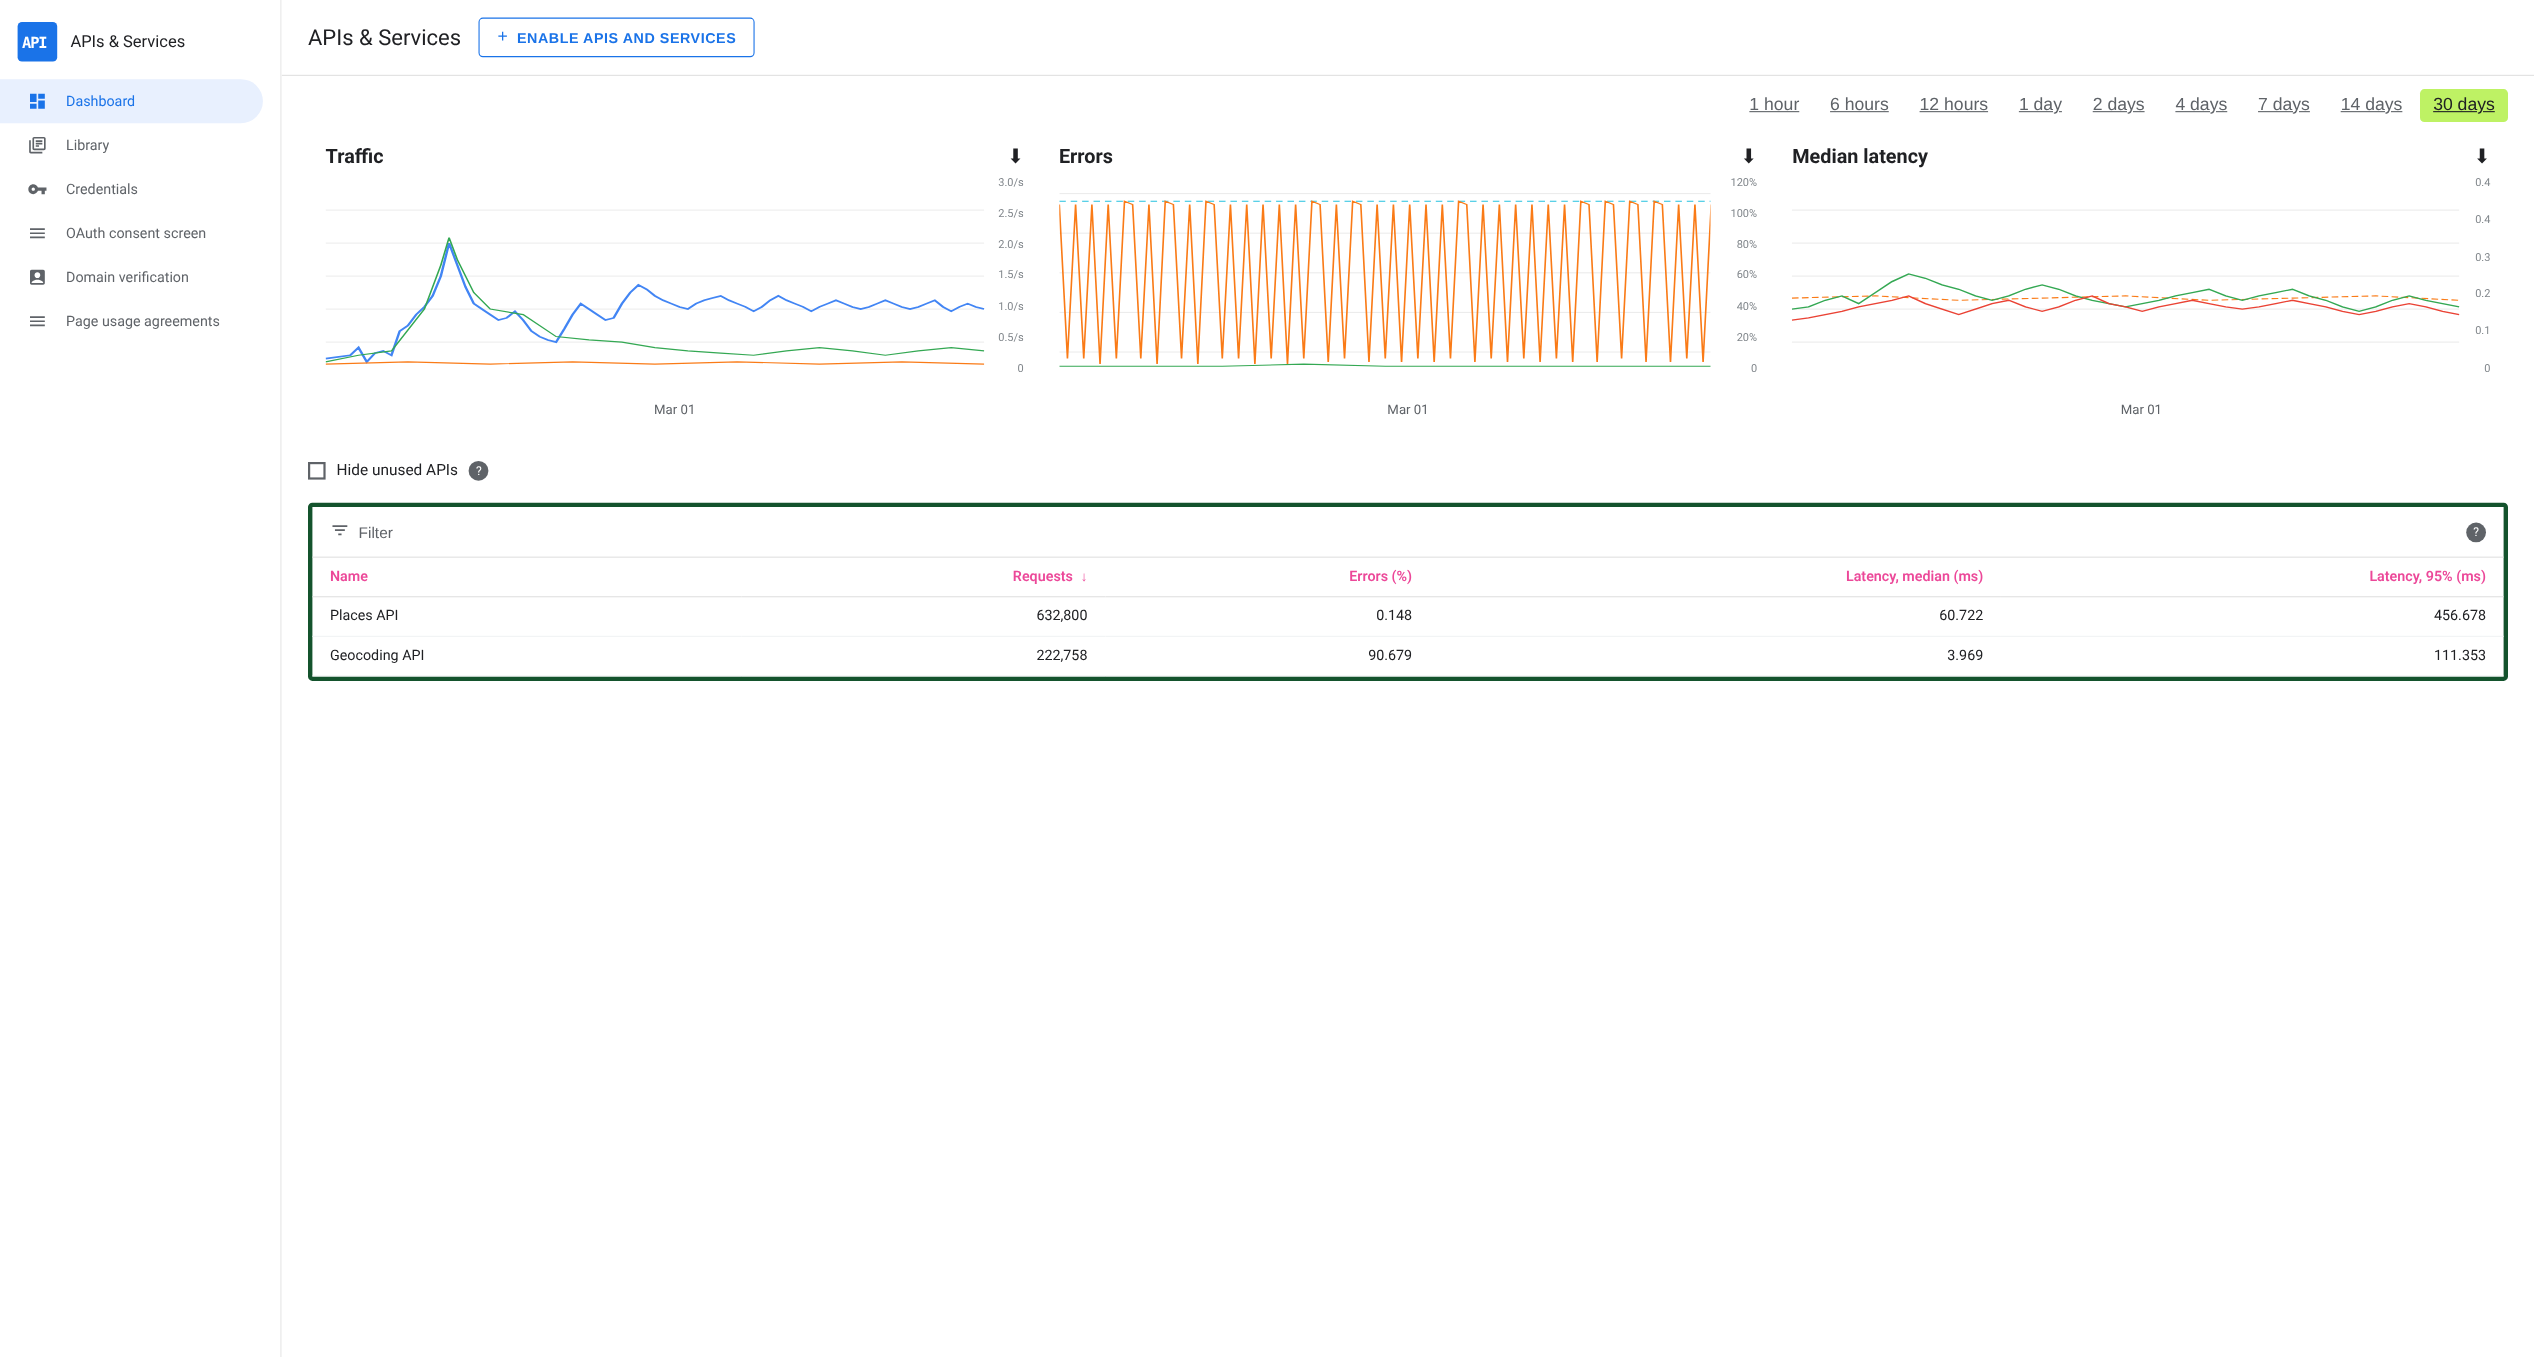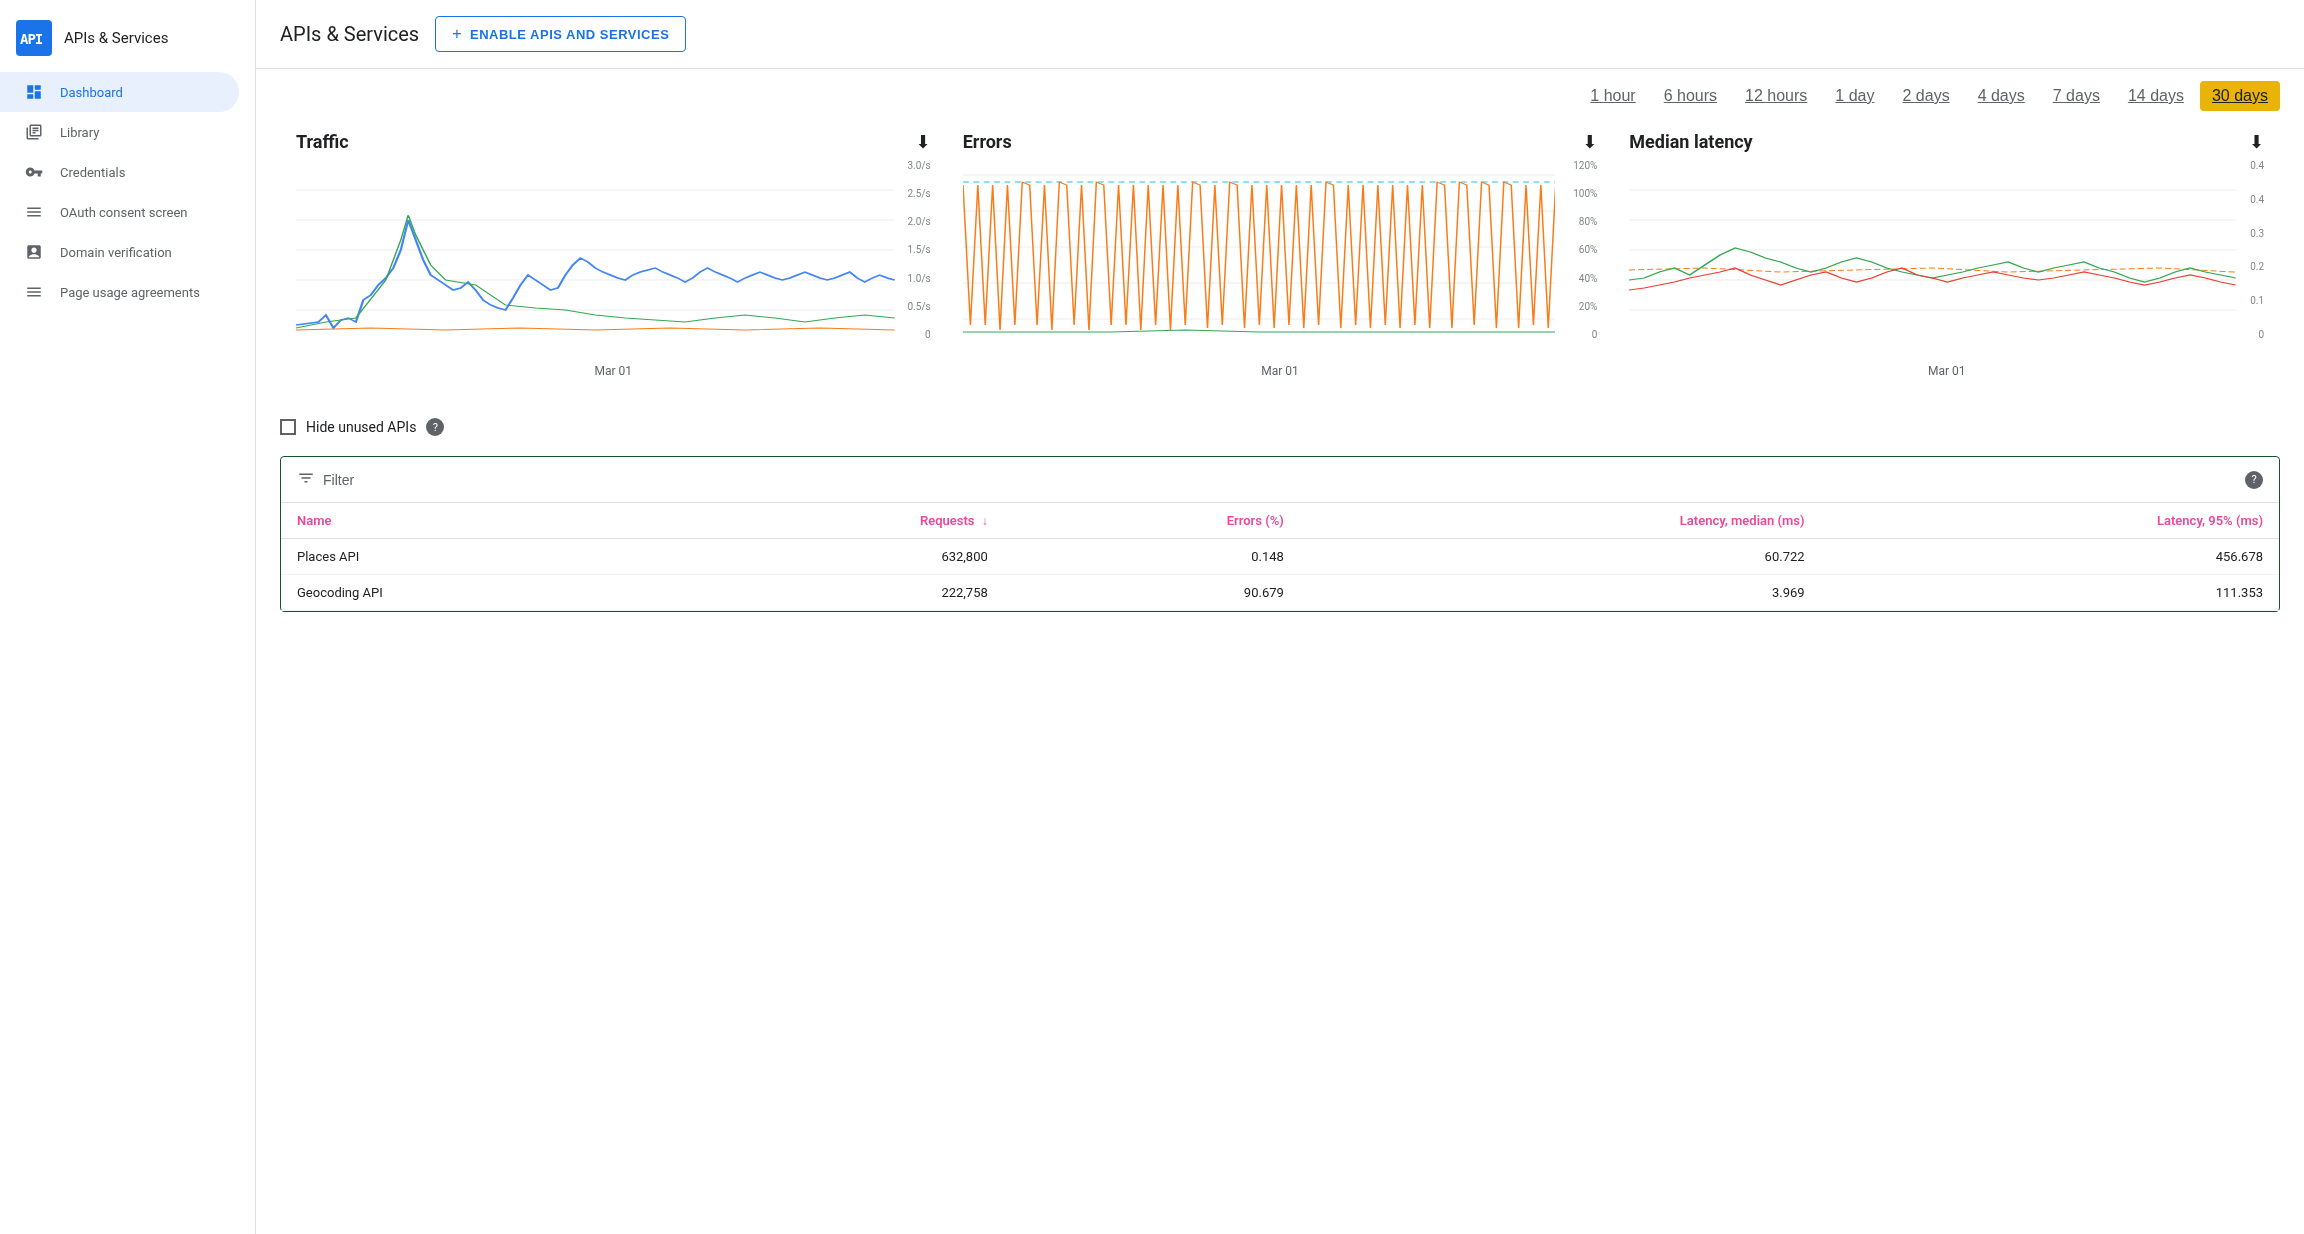--- a/index.html
+++ b/index.html
@@ -120,21 +120,21 @@
       padding: 6px 12px;
       border: none;
       background: transparent;
       color: #5f6368;
       font-size: 16px;
       cursor: pointer;
       border-radius: 4px;
       text-decoration: underline;
     }
     .time-btn.active {
-      background: #eab308;
+      background: #bef264;
       color: #202124;
       font-weight: 500;
     }
 
     
     .charts-section {
       display: flex;
       gap: 0;
       padding: 0 24px 24px;
     }
@@ -199,21 +199,21 @@
       border-radius: 50%;
       display: flex;
       align-items: center;
       justify-content: center;
       font-size: 11px;
       cursor: pointer;
     }
 
     
     .table-wrapper {
-      border: 1px solid #14532d;
+      border: 4px solid #14532d;
       border-radius: 4px;
     }
     .table-toolbar {
       display: flex;
       align-items: center;
       justify-content: space-between;
       padding: 12px 16px;
       border-bottom: 1px solid #e0e0e0;
     }
     .filter-btn {

